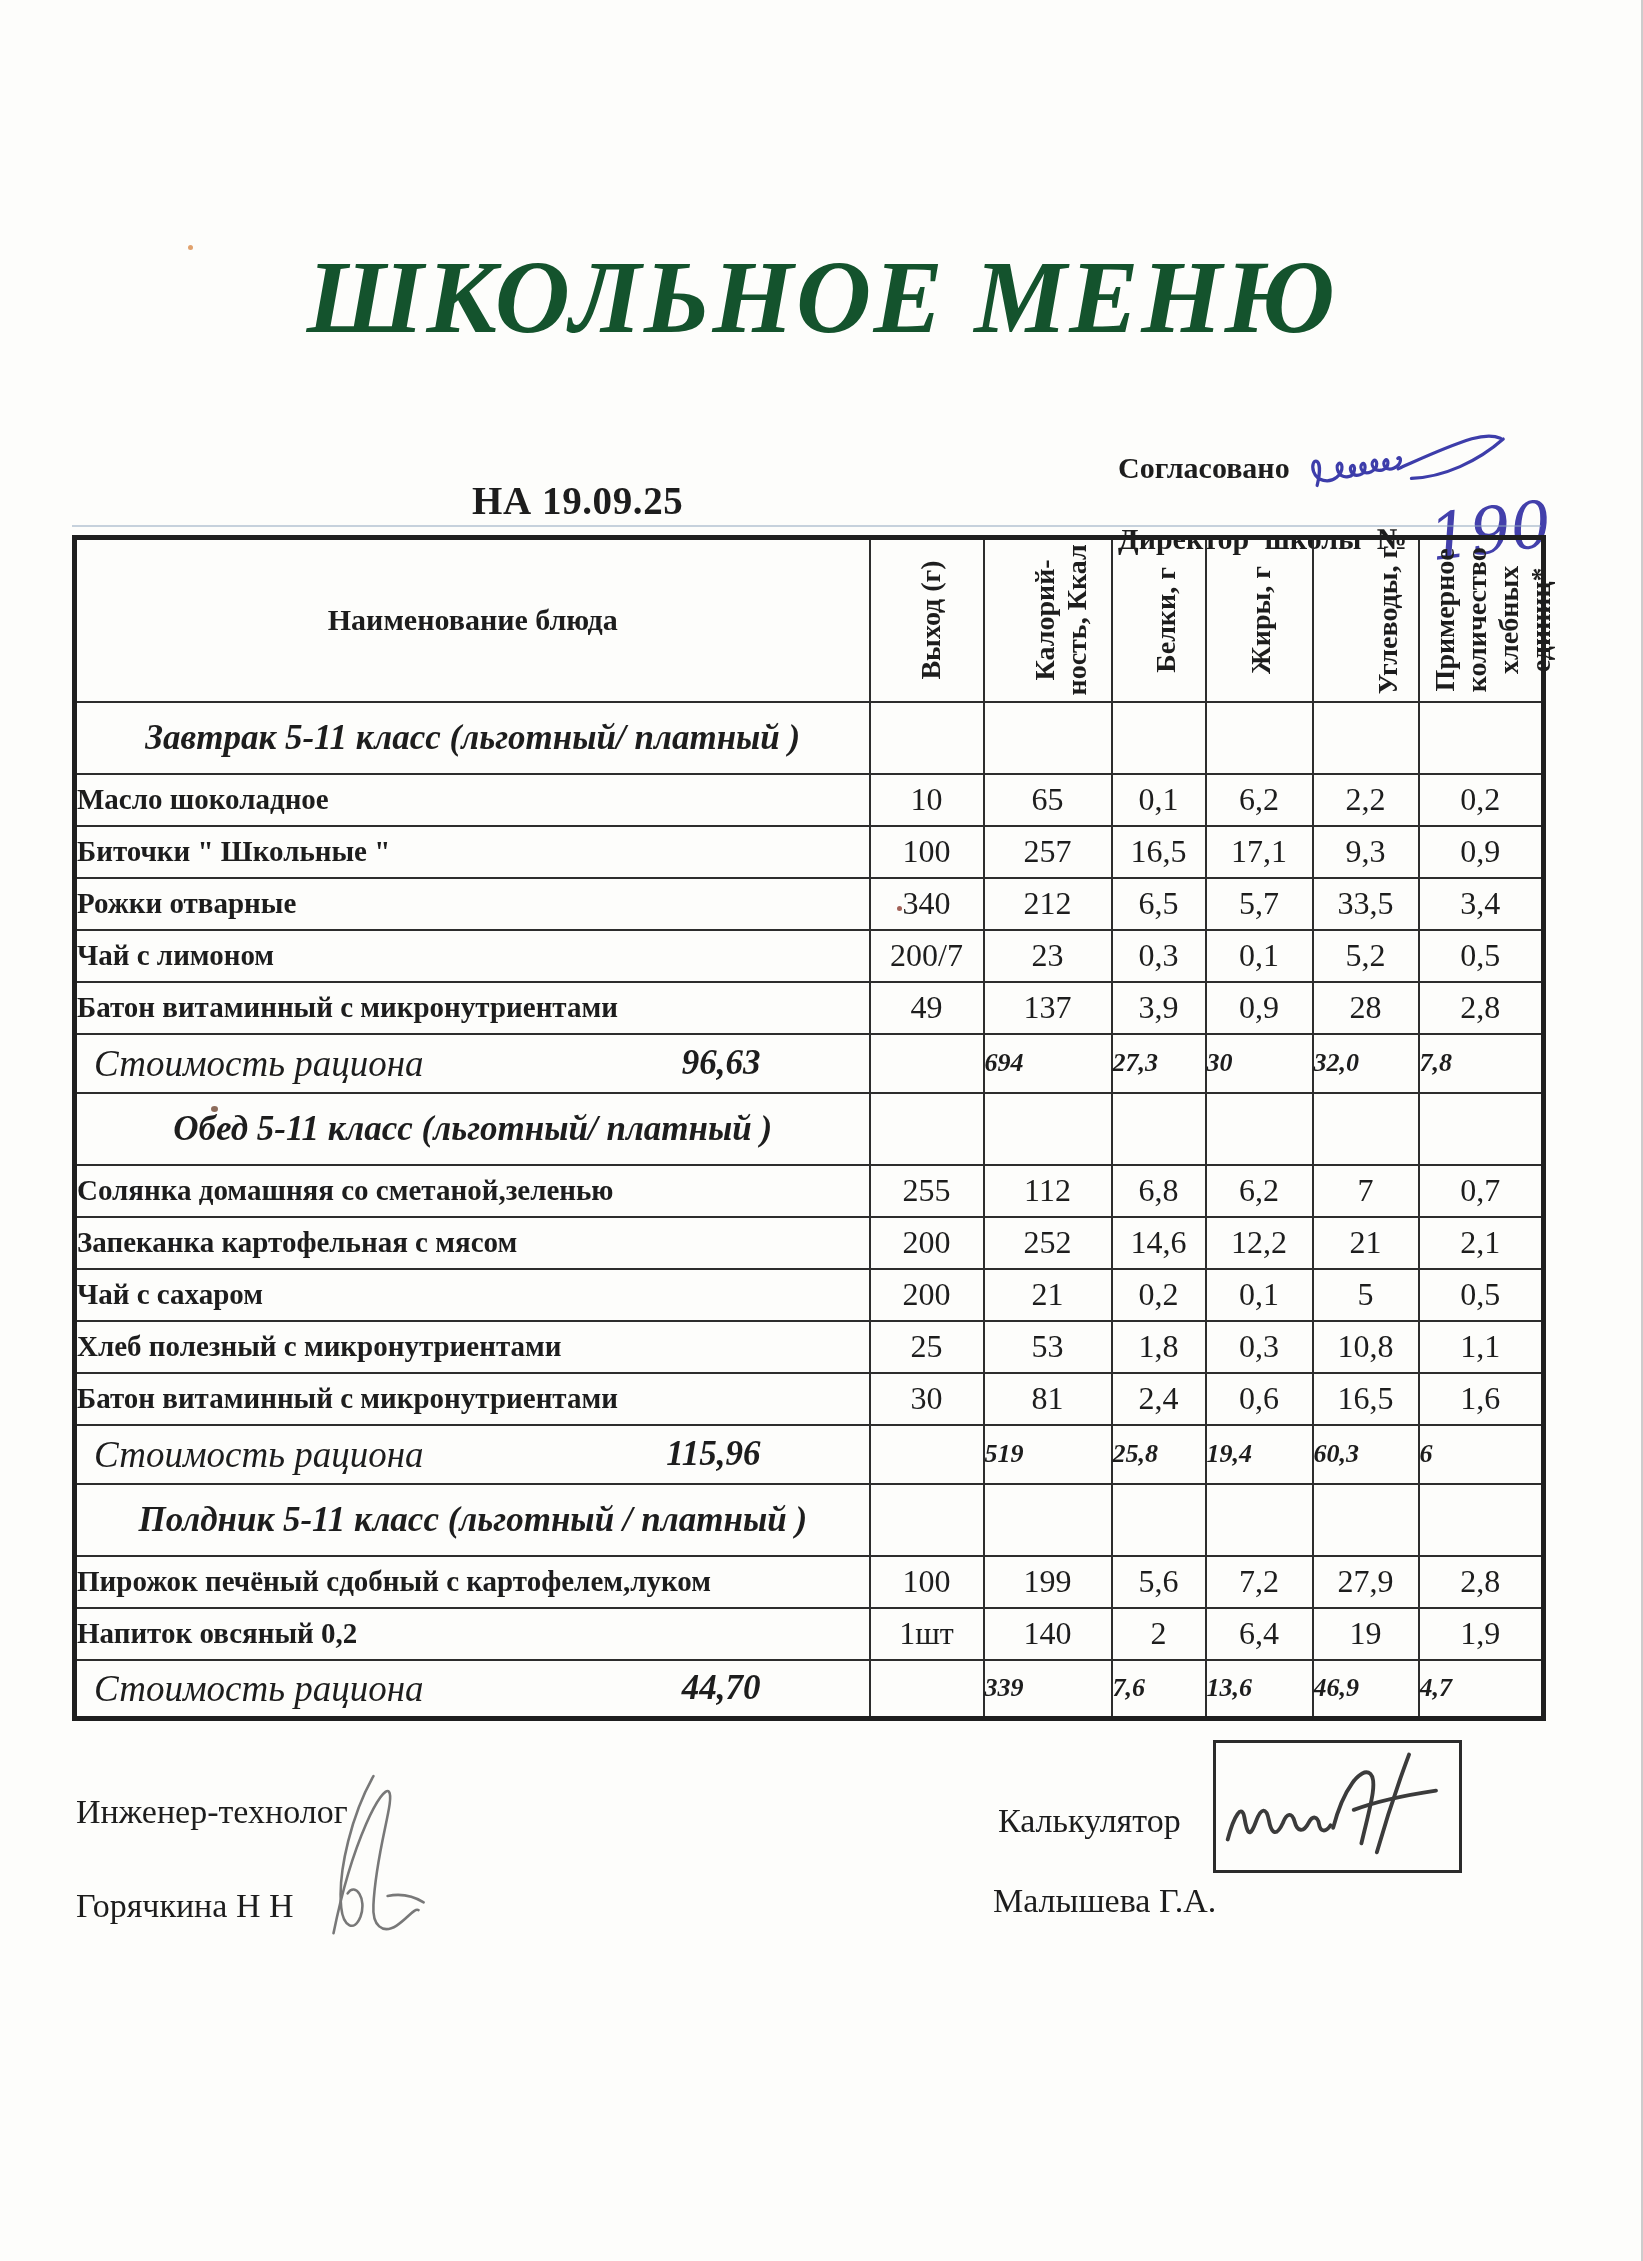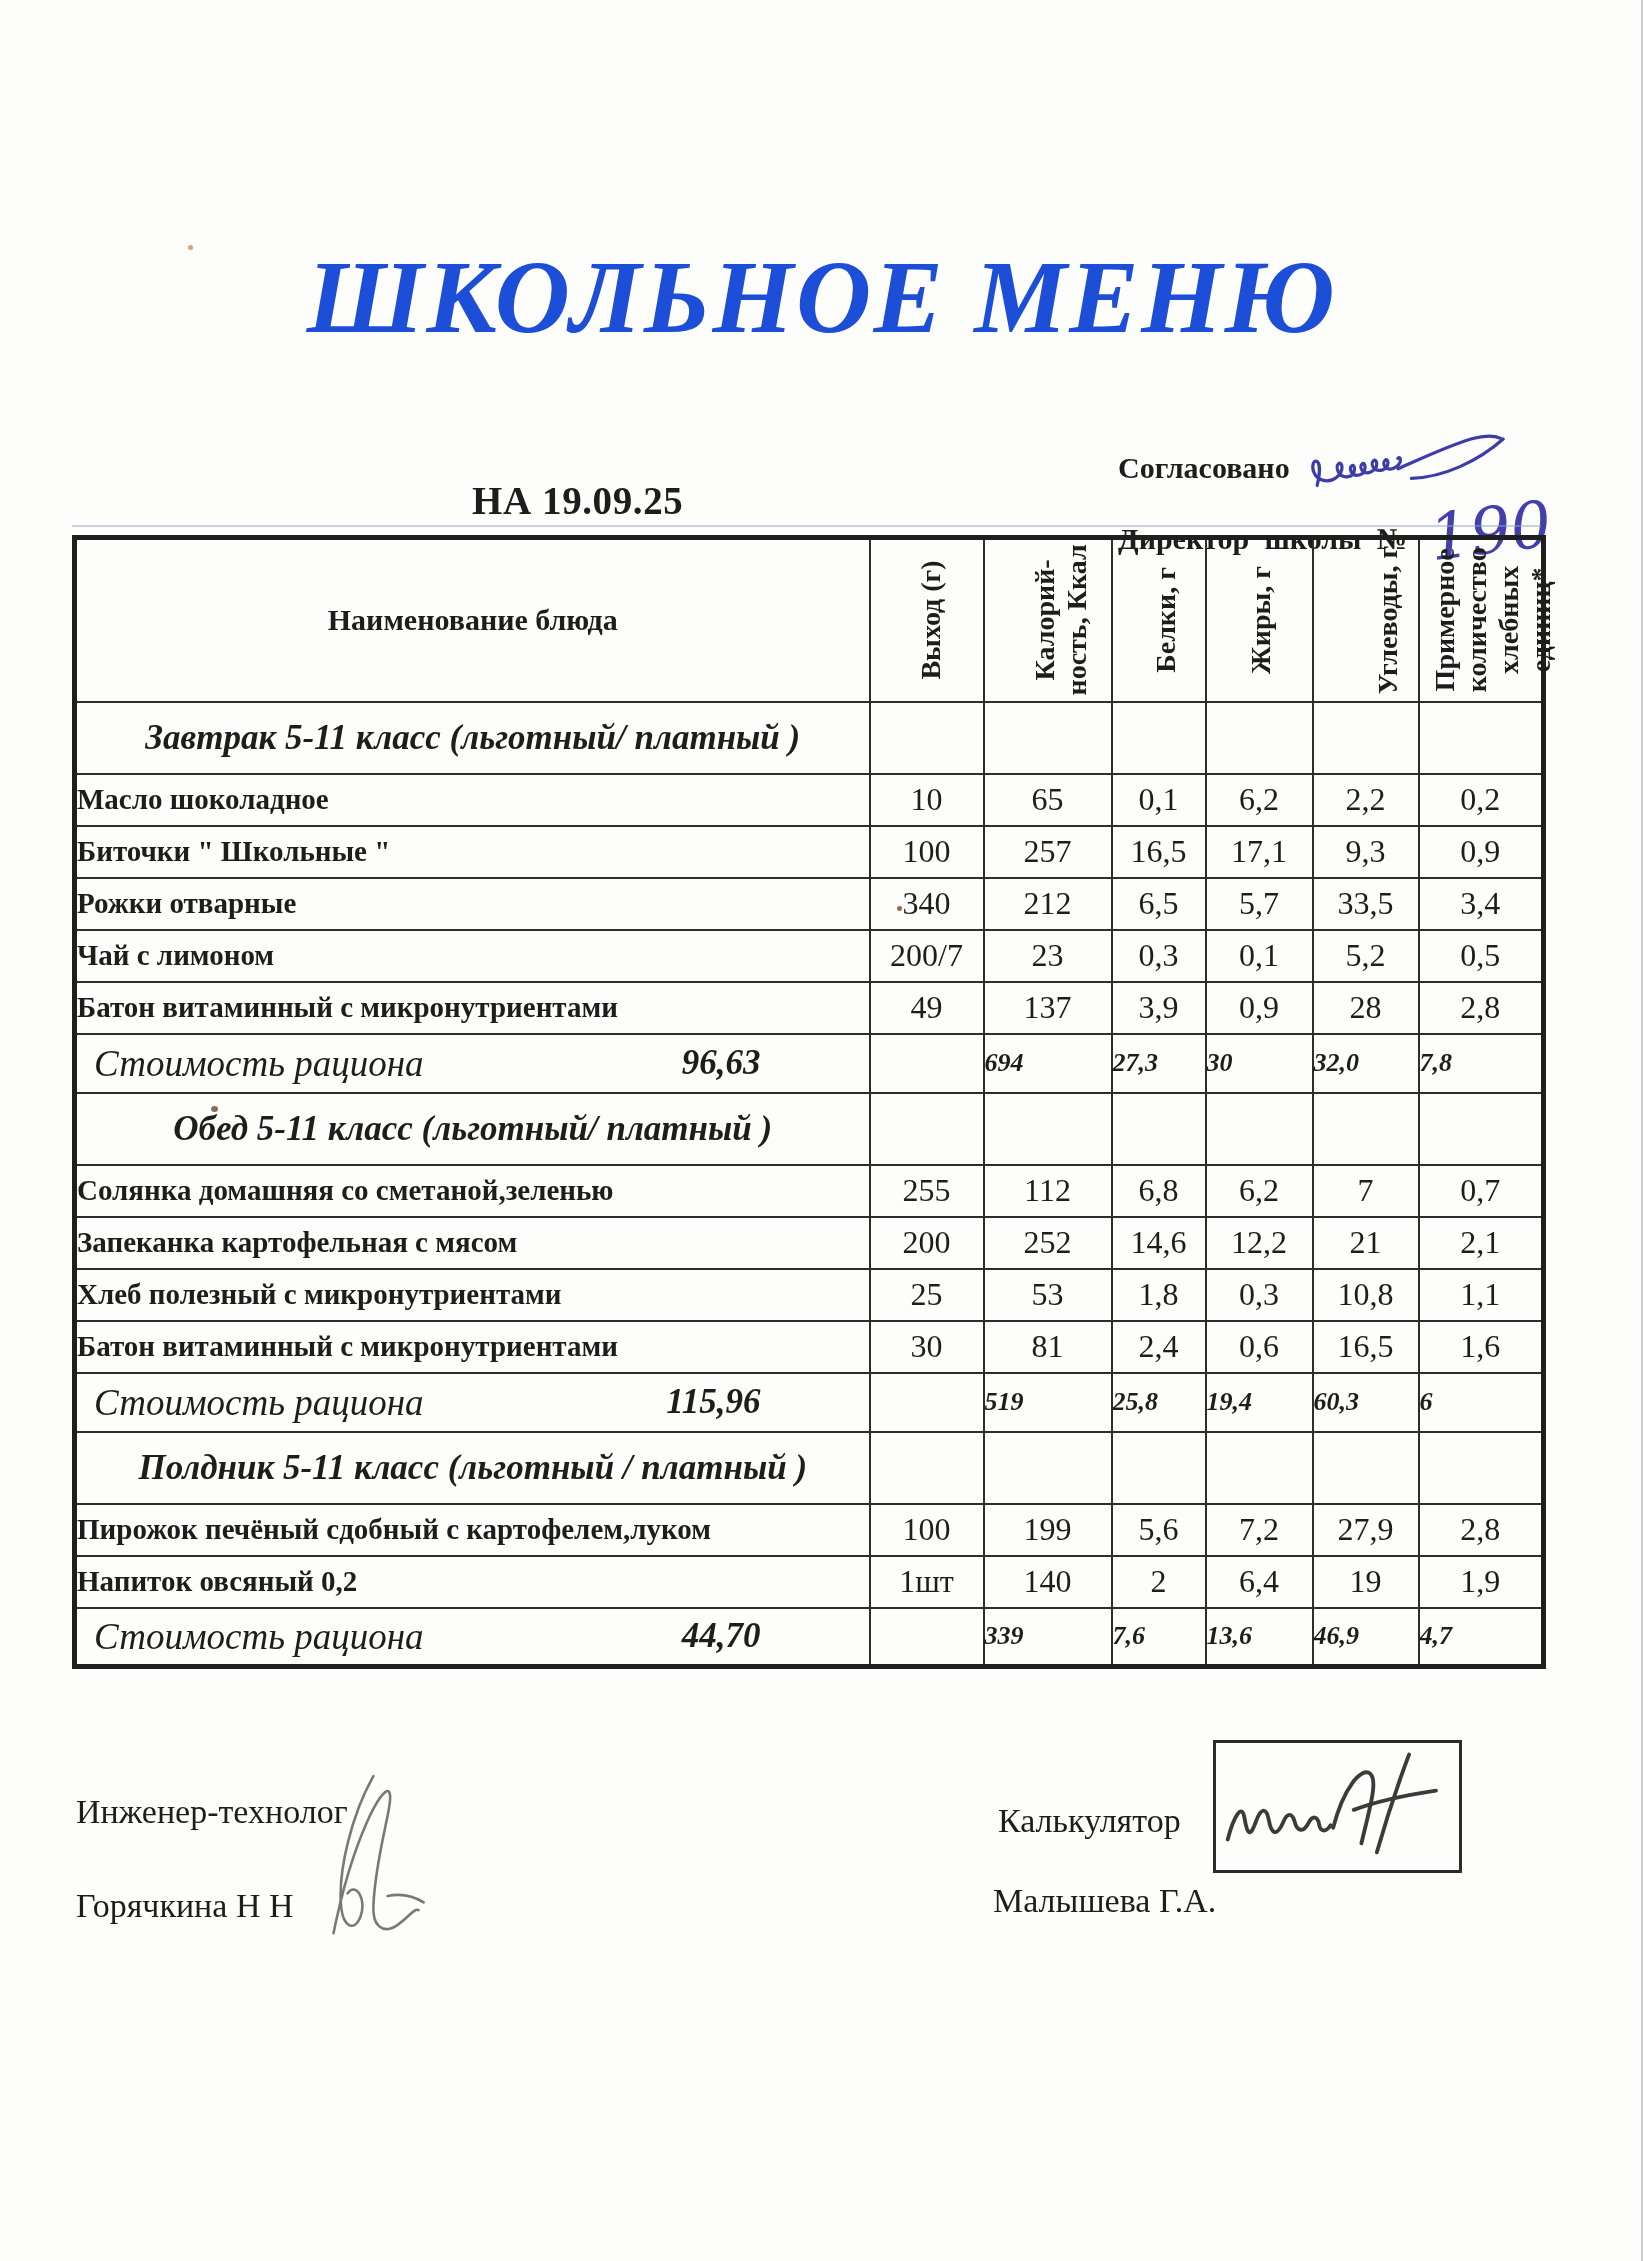--- a/index.html
+++ b/index.html
@@ -5,21 +5,21 @@
   * { box-sizing: border-box; }
   html, body { margin: 0; padding: 0; background: #ffffff; }
   .page {
     position: relative; width: 1644px; height: 2261px;
     background: #fdfdfb; overflow: hidden;
     font-family: "Liberation Serif", serif; color: #1d1d1d;
   }
   .title {
     position: absolute; top: 237px; left: 0; width: 1644px;
     text-align: center; font-size: 104px; font-weight: bold; font-style: italic;
-    letter-spacing: 2.6px; color: #1d4ed8; margin: 0;
+    letter-spacing: 2.6px; color: #14532d; margin: 0;
   }
   .date {
     position: absolute; left: 472px; top: 478px;
     font-size: 39px; font-weight: bold; letter-spacing: 0.6px;
   }
   .approval { position: absolute; left: 1118px; top: 451px; width: 490px; }
   .agreed-label { font-size: 30px; font-weight: bold; }
   .director-row { margin-top: 17px; }
   .director-label { font-size: 30px; font-weight: bold; word-spacing: 7.7px; }
   .hand-number {
@@ -217,20 +217,29 @@
     <tr class="dish-row">
       <td class="dname">Запеканка картофельная с мясом</td>
       <td class="num">200</td>
       <td class="num">252</td>
       <td class="num">14,6</td>
       <td class="num">12,2</td>
       <td class="num">21</td>
       <td class="num">2,1</td>
     </tr>
     <tr class="dish-row">
+      <td class="dname">Чай с сахаром</td>
+      <td class="num">200</td>
+      <td class="num">21</td>
+      <td class="num">0,2</td>
+      <td class="num">0,1</td>
+      <td class="num">5</td>
+      <td class="num">0,5</td>
+    </tr>
+    <tr class="dish-row">
       <td class="dname">Хлеб полезный с микронутриентами</td>
       <td class="num">25</td>
       <td class="num">53</td>
       <td class="num">1,8</td>
       <td class="num">0,3</td>
       <td class="num">10,8</td>
       <td class="num">1,1</td>
     </tr>
     <tr class="dish-row">
       <td class="dname">Батон витаминный с микронутриентами</td>

